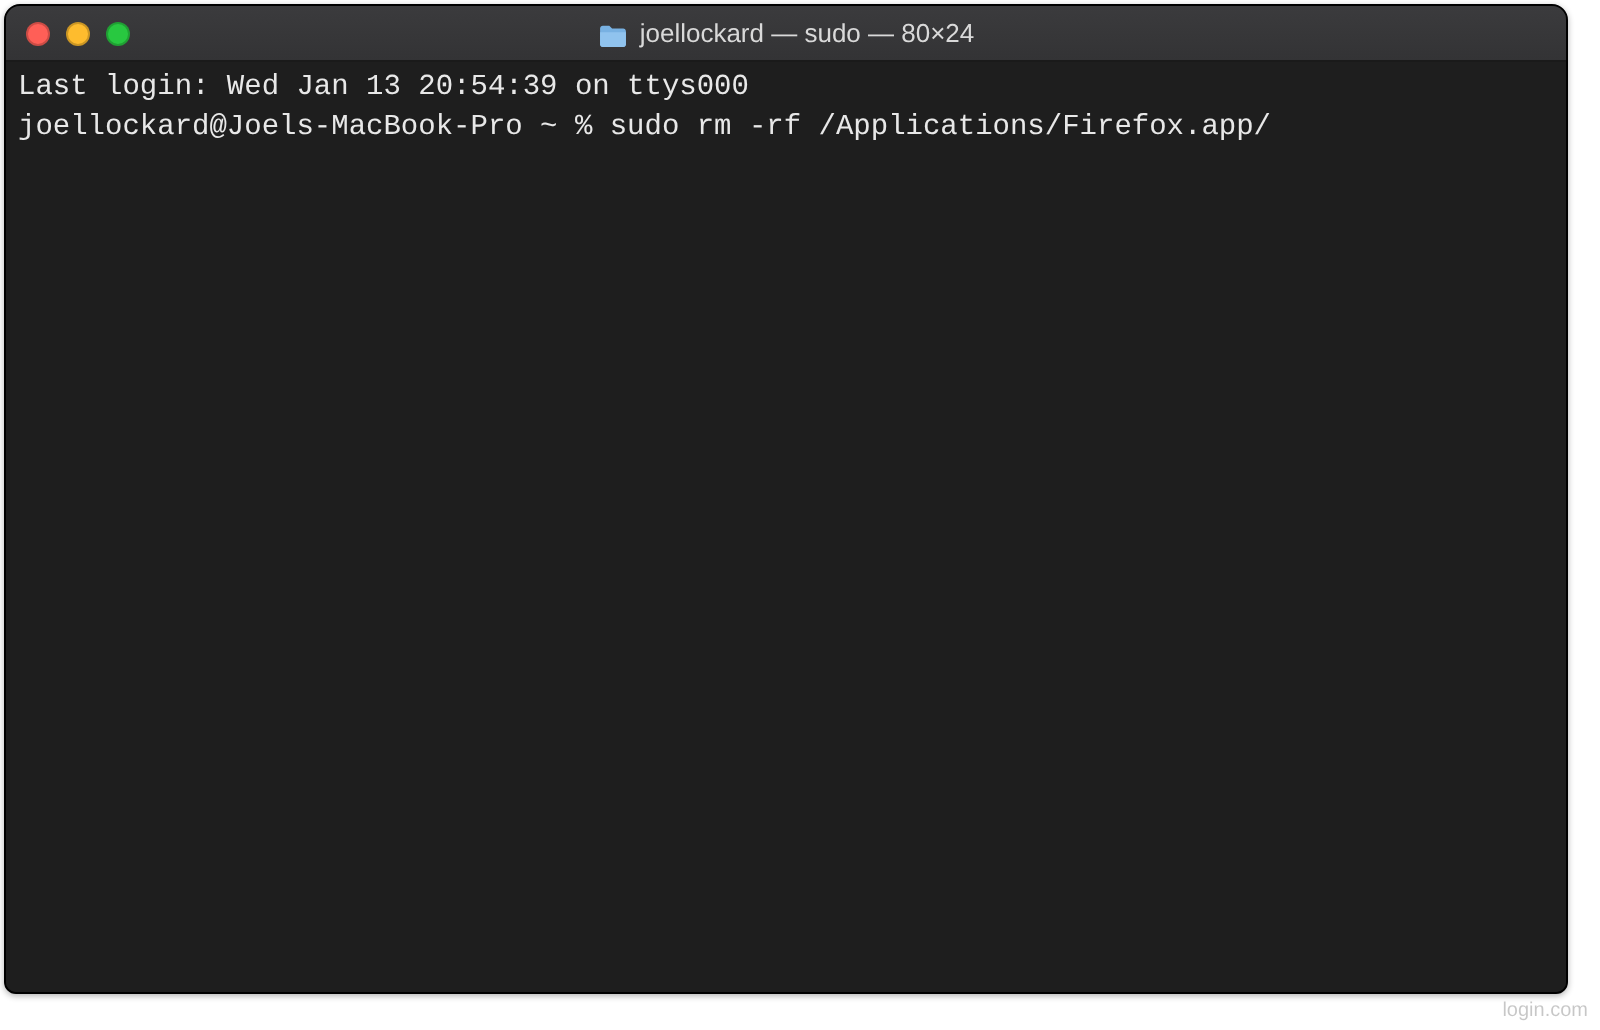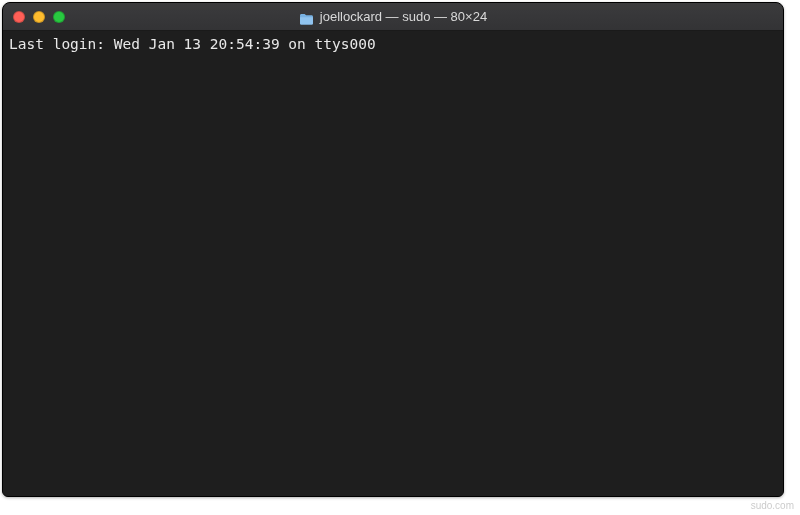--- a/index.html
+++ b/index.html
@@ -66,21 +66,21 @@
       top: 28px;
       left: 0; right: 0; bottom: 0;
       background: #1e1e1e;
       padding: 3px 6px;
       font-family: "SF Mono", Menlo, Monaco, Consolas, monospace;
       font-size: 14.5px;
       line-height: 20px;
       color: #e8e8e8;
       white-space: pre;
     }
-    .terminal-line { display: block; }
+    .terminal-line { display: block; font-family: Liberation Mono, monospace; }
     .key-cursor {
       display: inline-block;
       width: 10px;
       height: 16px;
       background: #bfbfbf;
       vertical-align: -2px;
       position: relative;
     }
     .key-cursor::after {
       content: "";
@@ -124,16 +124,16 @@
       <span class="folder-icon">
         <svg viewBox="0 0 16 13" width="15" height="12">
           <path d="M1 2.5C1 1.67 1.67 1 2.5 1H6l1.5 1.5H13.5c.83 0 1.5.67 1.5 1.5v7c0 .83-.67 1.5-1.5 1.5H2.5C1.67 12.5 1 11.83 1 11V2.5z" fill="#78b1e2"></path>
           <path d="M1 4.5h14V11c0 .83-.67 1.5-1.5 1.5H2.5C1.67 12.5 1 11.83 1 11V4.5z" fill="#90c3ee"></path>
         </svg>
       </span>
       <span class="title-text">joellockard — sudo — 80×24</span>
     </div>
   </div>
 
-  <div class="terminal-body"><span class="terminal-line"><span>Last login: Wed Jan 13 20:54:39 on ttys000</span></span></div>
+  <div class="terminal-body"><span class="terminal-line"><span>Last login: Wed Jan 13 20:54:39 on ttys000</span></span><span class="terminal-line"><span>joellockard@Joels-MacBook-Pro ~ % sudo rm -rf /Applications/Firefox.app/</span></span></div>
 </div>
 
-<div class="watermark">sudo.com</div>
+<div class="watermark">login.com</div>
 
 </body></html>

